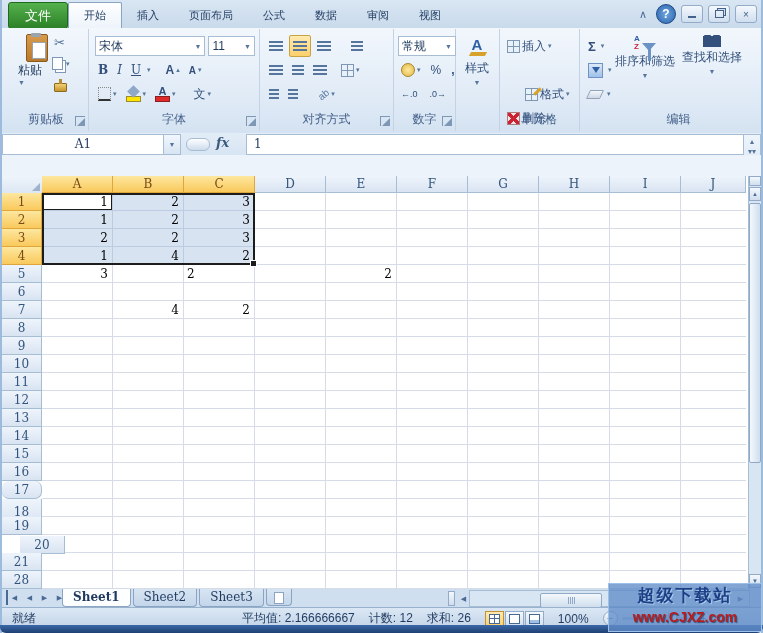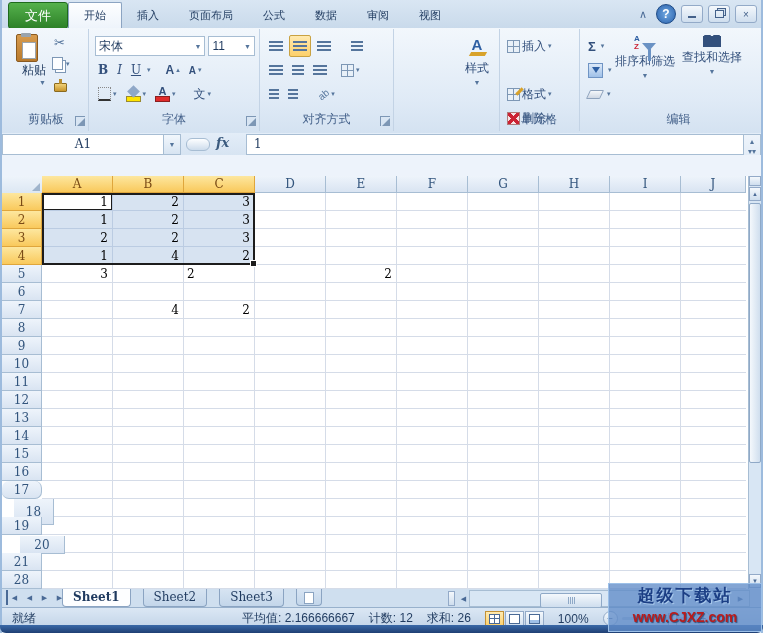--- a/index.html
+++ b/index.html
@@ -99,21 +99,21 @@
   .cellval.left{text-align:left;}
   
   .vscroll{position:absolute;left:748px;top:176px;width:13px;height:413px;background:#d8e6f4;border-left:1px solid #a7bdd3;box-sizing:border-box;}
   .sbtn2{position:absolute;left:0;width:12px;background:linear-gradient(#f4f8fc,#cfdeee);border:1px solid #93aac8;box-sizing:border-box;
     display:flex;align-items:center;justify-content:center;font-size:6px;color:#4a6a96;}
   .thumbv{position:absolute;left:0;width:12px;background:linear-gradient(to right,#f4f8fc,#cfdeee);border:1px solid #8fa9c7;border-radius:2px;box-sizing:border-box;}
   
   .sheetbar{position:absolute;left:2px;top:589px;width:759px;height:18px;background:#cfdfef;}
   .snav{position:absolute;left:4px;top:1px;display:flex;gap:2px;}
   .snavbtn{width:13px;height:15px;display:flex;align-items:center;justify-content:center;font-size:7px;color:#4a6a96;}
-  .stabs{position:absolute;left:60px;top:0;display:flex;gap:12px;height:18px;}
+  .stabs{position:absolute;left:60px;top:0;display:flex;gap:2px;height:18px;}
   .stab{padding:0 10px;line-height:16px;font-size:12px;color:#1f3a5f;background:linear-gradient(#d7e4f2,#c3d6ea);
     border:1px solid #8ba4c2;border-top:none;border-radius:0 0 4px 4px;font-family:"DejaVu Serif",serif;}
   .stab.active{background:#fdfeff;font-weight:bold;}
   .instab{width:24px;height:16px;background:linear-gradient(#d7e4f2,#c3d6ea);border:1px solid #8ba4c2;border-top:none;border-radius:0 0 4px 4px;position:relative;}
   .instab::after{content:"";position:absolute;left:7px;top:3px;width:8px;height:10px;background:#fff;border:1px solid #8ba4c2;}
   .hsplit{position:absolute;left:446px;top:2px;width:5px;height:13px;background:linear-gradient(#f4f8fc,#cfdeee);border:1px solid #93aac8;}
   .hscrolltrack{position:absolute;left:467px;top:1px;width:279px;height:15px;background:#d8e6f4;border:1px solid #a7bdd3;}
   .thumbh{position:absolute;left:540px;top:2px;width:60px;height:13px;background:linear-gradient(#f4f8fc,#cfdeee);border:1px solid #8fa9c7;border-radius:2px;
     display:flex;align-items:center;justify-content:center;gap:1px;}
   .grip{width:1px;height:7px;background:#8fa9c7;}
@@ -167,21 +167,21 @@
       <span class="wbtn">
           <span class="restbox"></span>
         </span>
       <span class="wbtn">×</span>
     </div>
   </div>
 
   <div class="ribbon">
 
     <div class="rgroup" style="left:2px;width:84px;">
-      <div class="abs" style="left:4px;top:5px;width:38px;text-align:right;">
+      <div class="abs" style="left:14px;top:5px;width:38px;text-align:left;">
         <div class="ic-clip" style="margin:0 auto;"></div>
         <div>粘贴</div>
         <div class="dd">▼</div>
       </div>
       <div class="abs" style="left:50px;top:6px;font-size:13px;color:#55759c;">✂</div>
       <div class="abs" style="left:48px;top:28px;display:flex;align-items:center;">
         <span class="ic-copy"></span>
           <span class="dd">▾</span>
       </div>
       <div class="abs" style="left:50px;top:50px;">
@@ -288,20 +288,42 @@
         <span style="width:8px;"></span>
         <span class="sbtn">
             <span style="display:inline-block;transform:rotate(-40deg);font-size:10px;color:#55759c;">ab</span>
             <span class="dd">▾</span>
           </span>
       </div>
       <div class="glabel">对齐方式</div>
       <span class="launch"></span>
     </div>
 
+    <div class="rgroup" style="left:392px;width:61px;">
+      <div class="row r1" style="left:4px;">
+        <div class="box" style="width:50px;">
+          <span>常规</span>
+          <span class="dd">▼</span>
+        </div>
+      </div>
+      <div class="row r2" style="left:4px;gap:4px;">
+        <span class="sbtn">
+            <span class="ic-coin"></span>
+            <span class="dd">▾</span>
+          </span>
+        <span class="sbtn">%</span>
+        <span class="sbtn" style="font-weight:bold;">,</span>
+      </div>
+      <div class="row r3" style="left:4px;gap:6px;font-size:9px;">
+        <span class="sbtn">←.0</span>
+        <span class="sbtn">.0→</span>
+      </div>
+      <div class="glabel">数字</div>
+      <span class="launch"></span>
+    </div>
 
     <div class="rgroup" style="left:453px;width:44px;">
       <div class="bigbtn abs" style="left:4px;top:4px;width:36px;">
         <span class="ic-a-brush">A</span>
         <span style="margin-top:6px;">样式</span>
         <span class="dd">▼</span>
       </div>
     </div>
 
     <div class="rgroup" style="left:497px;width:80px;">
@@ -312,21 +334,21 @@
             <span class="dd">▾</span>
           </span>
       </div>
       <div class="row r2" style="left:5px;margin-top:48px;">
         <span class="sbtn">
             <span class="ic-grid red"></span>
             <span>删除</span>
             <span class="dd">▾</span>
           </span>
       </div>
-      <div class="row r3" style="left:5px;justify-content:center;">
+      <div class="row r3" style="left:23px;justify-content:center;">
         <span class="sbtn">
             <span class="ic-grid pen"></span>
             <span>格式</span>
             <span class="dd">▾</span>
           </span>
       </div>
       <div class="glabel">单元格</div>
     </div>
 
     <div class="rgroup" style="left:578px;width:167px;border-right:none;">
@@ -402,21 +424,21 @@
       <div class="rhdr" style="left: 0px; top: 143px; width: 40px; height: 18px; position: absolute;">8</div>
       <div class="rhdr" style="left: 0px; top: 161px; width: 40px; height: 18px; position: absolute;">9</div>
       <div class="rhdr" style="left: 0px; top: 179px; width: 40px; height: 18px; position: absolute;">10</div>
       <div class="rhdr" style="left: 0px; top: 197px; width: 40px; height: 18px; position: absolute;">11</div>
       <div class="rhdr" style="left: 0px; top: 215px; width: 40px; height: 18px; position: absolute;">12</div>
       <div class="rhdr" style="left: 0px; top: 233px; width: 40px; height: 18px; position: absolute;">13</div>
       <div class="rhdr" style="left: 0px; top: 251px; width: 40px; height: 18px; position: absolute;">14</div>
       <div class="rhdr" style="left: 0px; top: 269px; width: 40px; height: 18px; position: absolute;">15</div>
       <div class="rhdr" style="left: 0px; top: 287px; width: 40px; height: 18px; position: absolute;">16</div>
       <div class="rhdr" style="left: 0px; top: 305px; width: 40px; height: 18px; position: absolute; border-radius: 7px;">17</div>
-      <div class="rhdr" style="left: 12px; top: 323px; width: 40px; height: 26px; position: absolute;">18</div>
+      <div class="rhdr" style="left: 0px; top: 323px; width: 40px; height: 26px; position: absolute;">18</div>
       <div class="rhdr" style="left: 0px; top: 341px; width: 40px; height: 18px; position: absolute;">19</div>
       <div class="rhdr" style="left: 0px; top: 360px; width: 45px; height: 18px; position: absolute; margin-left: 18px;">20</div>
       <div class="rhdr" style="left: 0px; top: 377px; width: 40px; height: 18px; position: absolute;">21</div>
       <div class="rhdr" style="left: 0px; top: 395px; width: 40px; height: 18px; position: absolute;">28</div>
       <div class="selfill" style="left: 40px; top: 17px; width: 213px; height: 72px; position: absolute;"></div>
       <div class="activecell" style="left: 41px; top: 18px; width: 69px; height: 16px; position: absolute;"></div>
       <div class="selborder" style="left: 40px; top: 17px; width: 213px; height: 72px; position: absolute;"></div>
       <div class="cellval" style="left: 43px; top: 19px; width: 63px; height: 14px; position: absolute;">1</div>
       <div class="cellval" style="left: 114px; top: 19px; width: 63px; height: 14px; position: absolute;">2</div>
       <div class="cellval" style="left: 185px; top: 19px; width: 63px; height: 14px; position: absolute;">3</div>

